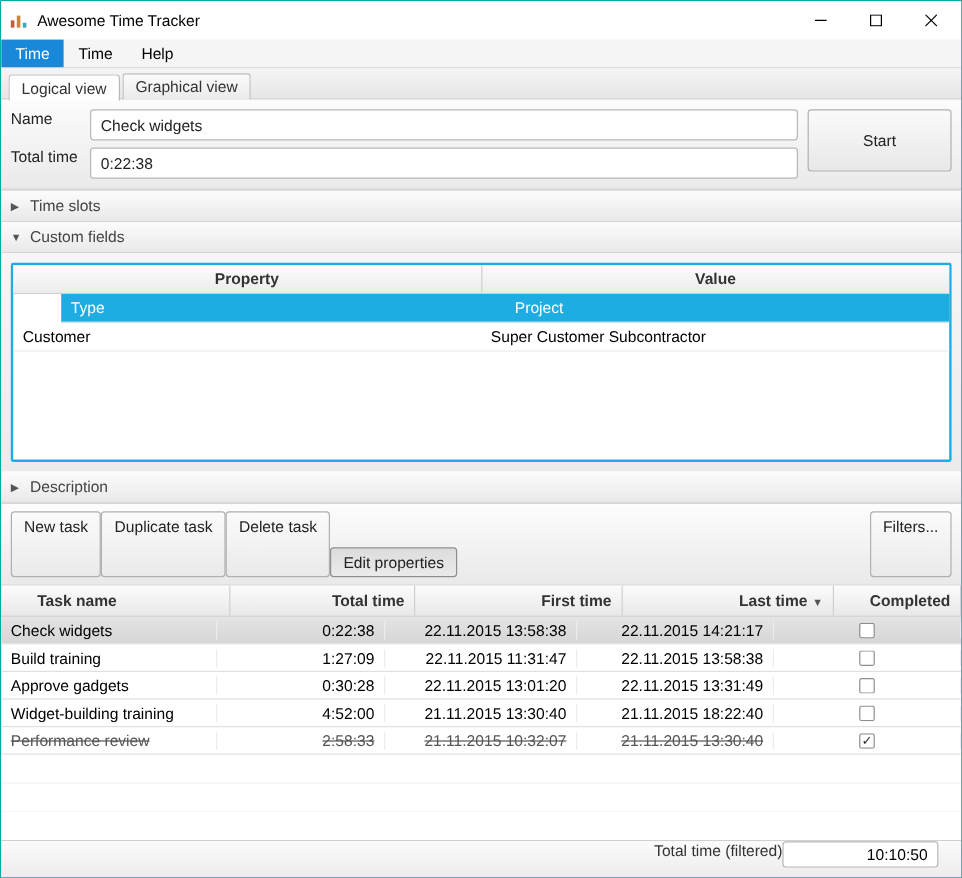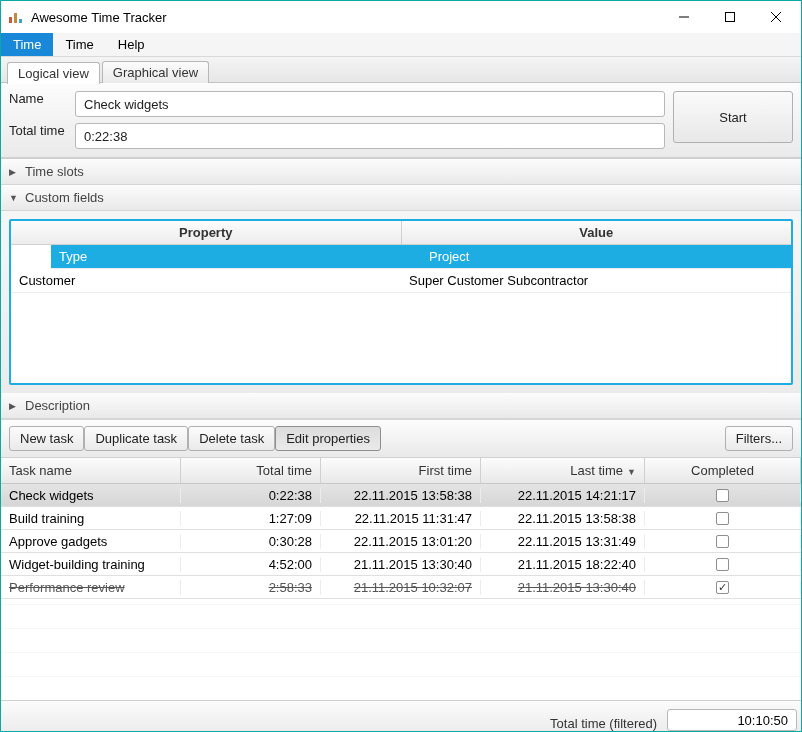--- a/index.html
+++ b/index.html
@@ -48,46 +48,46 @@
   .cf-head div { flex: 1; padding: 4px 15px; text-align: center; font-weight: 700; color: #333; border-right: 1px solid #d0d0d0; }
   .cf-head div:last-child { border-right: none; }
   .cf-row { display: flex; border-bottom: 1px solid #ececec; }
   .cf-row div { flex: 1; padding: 4px 8px; }
   .cf-row.sel { background: #1dade2; color: #fff; margin-left: 40px; }
   .cf-blank { height: 90px; }
 
   
   .toolbar { display: flex; gap: 0; padding: 6px 8px; background: linear-gradient(#fdfdfd,#e9e9e9); border-bottom: 1px solid #d0d0d0; border-top: 1px solid #d6d6d6; }
   .tbtn { padding: 4px 10px; border: 1px solid #b0b0b0; border-radius: 3px; background: linear-gradient(#fbfbfb,#eaeaea); color: #222; }
-  .tbtn.pressed { background: linear-gradient(#dcdcdc,#eaeaea); border-color: #8e8e8e; }
+  .tbtn.pressed { background: linear-gradient(#dcdcdc,#eaeaea); border-color: #8e8e8e; margin-top: 30px; }
   .toolbar-spacer { flex: 1; }
 
   
   .grid { flex: 1; display: flex; flex-direction: column; border-bottom: 1px solid #d0d0d0; }
   .grid-head { display: flex; background: linear-gradient(#fcfcfc,#e8e8e8); border-bottom: 1px solid #c8c8c8; }
-  .gh { padding: 5px 8px; border-right: 1px solid #d0d0d0; text-align: center; font-weight: 400; color: #333; }
+  .gh { padding: 5px 8px; border-right: 1px solid #d0d0d0; text-align: center; font-weight: 700; color: #333; margin-left: 22px; }
   .gh.sorted::after { content: "▼"; font-size: 9px; margin-left: 4px; color: #555; }
   .c-name { width: 180px; text-align: left; }
   .c-total { width: 140px; text-align: right; }
   .c-first { width: 160px; text-align: right; }
   .c-last { width: 164px; text-align: right; }
   .c-comp { flex: 1; text-align: center; }
   .grow { display: flex; align-items: center; border-bottom: 1px solid #e0e0e0; height: 23px; }
   .grow.sel { background: linear-gradient(#e4e4e4,#d6d6d6); }
   .grow.striked span { text-decoration: line-through; color: #555; }
   .gc { padding: 0 8px; border-right: 1px solid #ececec; overflow: hidden; white-space: nowrap; }
   .gc.c-name { text-align: left; }
   .gc.c-total, .gc.c-first, .gc.c-last { text-align: right; }
   .gc.c-comp { display: flex; justify-content: center; }
   .chk { width: 13px; height: 13px; border: 1px solid #8e8e8e; border-radius: 2px; background: #fff; display: flex; align-items: center; justify-content: center; }
   .chk.checked::after { content: "✓"; font-size: 11px; color: #333; }
   .grid-blank { flex: 1; background: repeating-linear-gradient(0deg,#fff 0,#fff 23px,#f7f7f7 23px,#f7f7f7 24px); }
 
   
-  .footer { height: 30px; display: flex; align-items: flex-end; justify-content: flex-end; gap: 10px; padding: 0 4px; background: linear-gradient(#fbfbfb,#ececec); }
+  .footer { height: 30px; display: flex; align-items: flex-start; justify-content: flex-end; padding: 0 19px; background: linear-gradient(#fbfbfb,#ececec); }
   .footer-label { color: #333; }
   .footer-box { width: 130px; height: 22px; border: 1px solid #b8b8b8; border-radius: 3px; background: #fff; display: flex; align-items: center; justify-content: flex-end; padding: 0 8px; }
 </style>
 </head>
 <body>
 
 <div class="titlebar">
   <div class="titlebar-icon">
       <span></span>
       <span></span>

